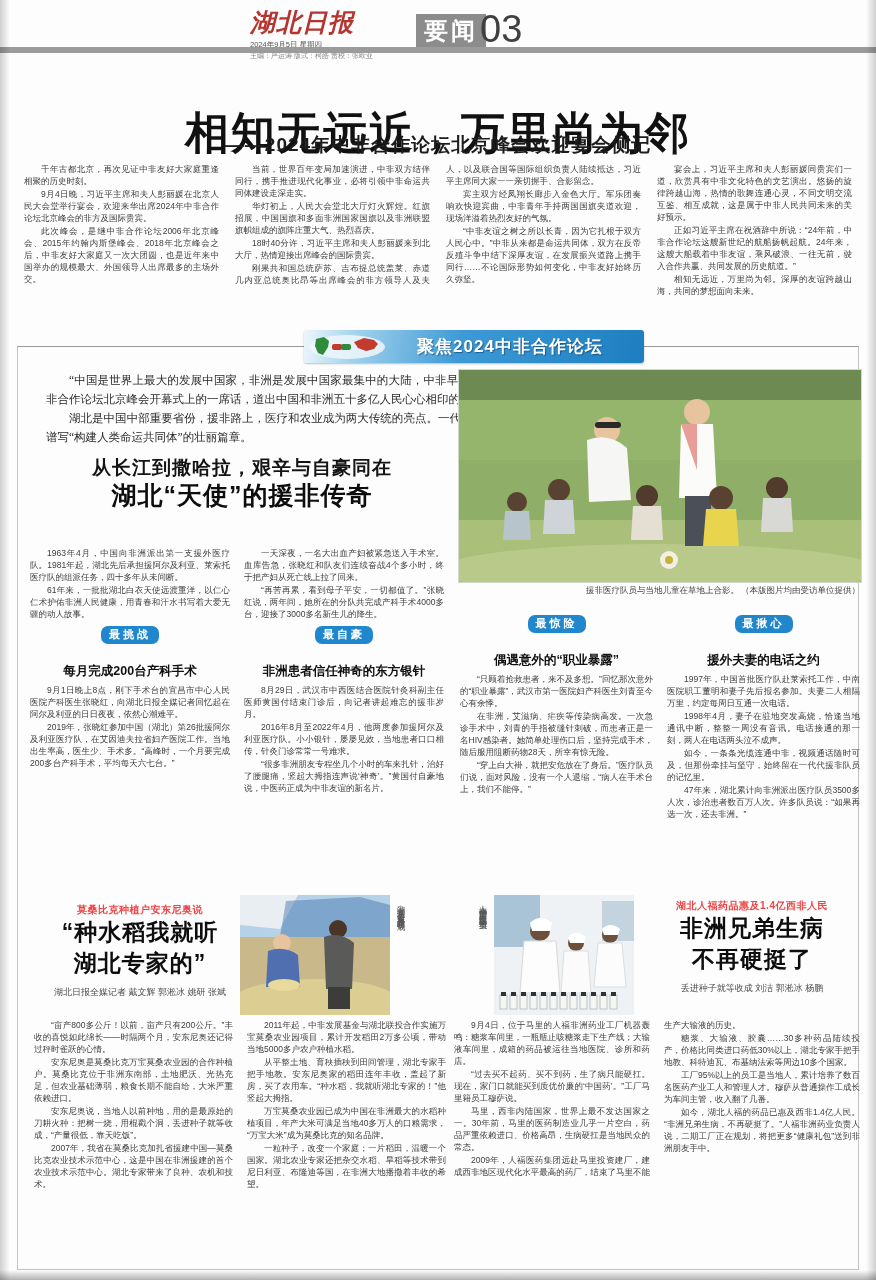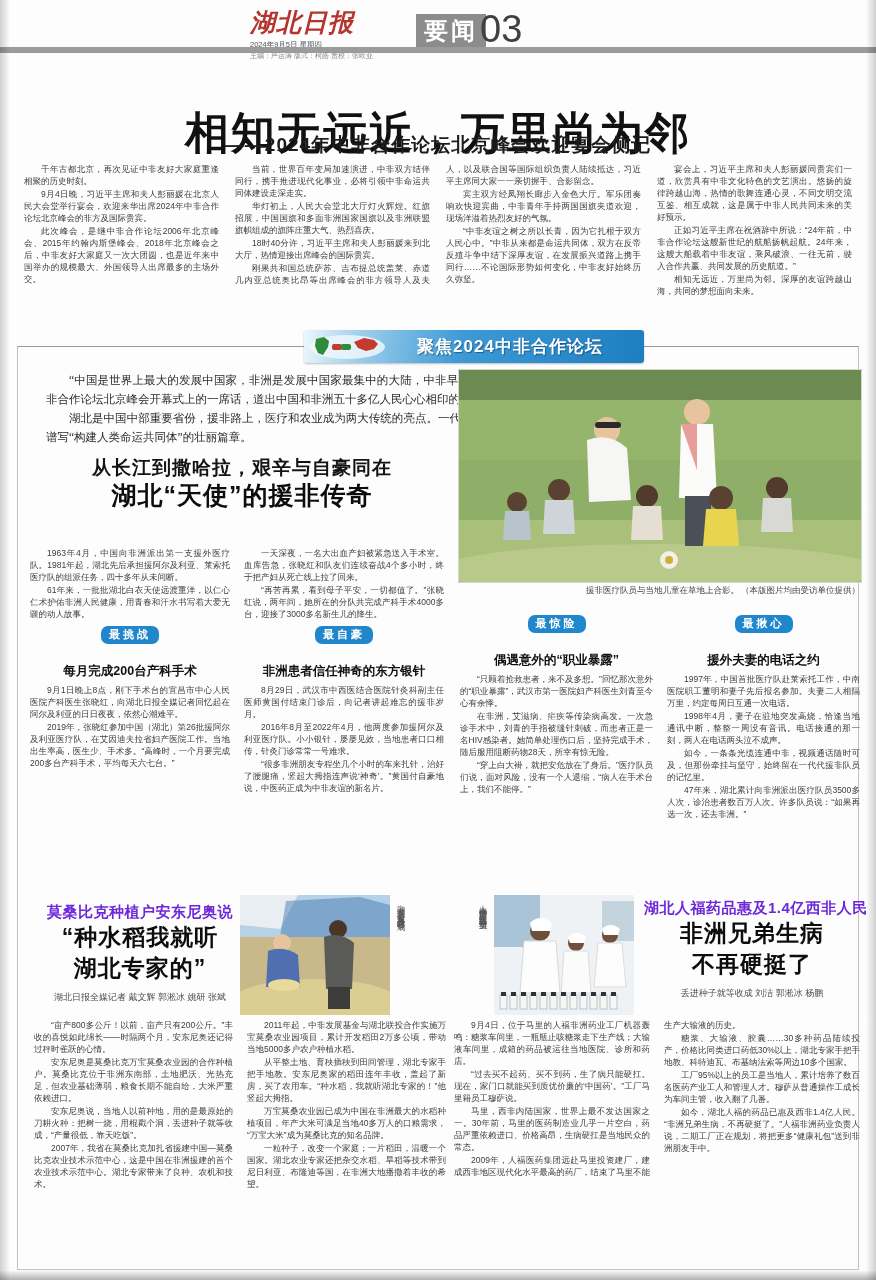--- a/index.html
+++ b/index.html
@@ -68,21 +68,21 @@
   
   .angel-photo{position:absolute;left:440px;top:22px;width:402px;height:212px;border:1px solid #cfd8c9;}
   .angel-caption{position:absolute;left:440px;top:238px;width:402px;text-align:right;
         font-family:"Liberation Serif","DejaVu Serif",serif;font-size:8.5px;color:#444;}
   .angel-right-body{position:absolute;left:442px;top:262px;width:400px;height:282px;
         display:flex;gap:14px;overflow:hidden;}
 
   
   .rice-head{position:absolute;left:14px;top:556px;width:216px;text-align:center;}
   .pharma-head{position:absolute;left:626px;top:552px;width:216px;text-align:center;}
-  .sub-kicker{font-size:15px;font-weight:600;color:#6d28d9;letter-spacing:.5px;white-space:nowrap;}
+  .sub-kicker{font-size:10px;font-weight:600;color:#ef4444;letter-spacing:.5px;white-space:nowrap;}
   .sub-headline{font-size:23px;font-weight:900;color:#0d0d0d;line-height:31px;letter-spacing:1px;}
   .sub-byline{font-size:9px;color:#4a4a4a;margin-top:7px;white-space:nowrap;}
 
   .photo1{position:absolute;left:222px;top:548px;width:150px;height:120px;}
   .vcap1{position:absolute;left:376px;top:552px;height:112px;writing-mode:vertical-rl;
         font-family:"Liberation Serif","DejaVu Serif",serif;font-size:8px;color:#555;letter-spacing:1px;}
   .vcap2{position:absolute;left:458px;top:552px;height:112px;writing-mode:vertical-rl;
         font-family:"Liberation Serif","DejaVu Serif",serif;font-size:8px;color:#555;letter-spacing:1px;}
   .photo2{position:absolute;left:476px;top:548px;width:140px;height:120px;}
 

